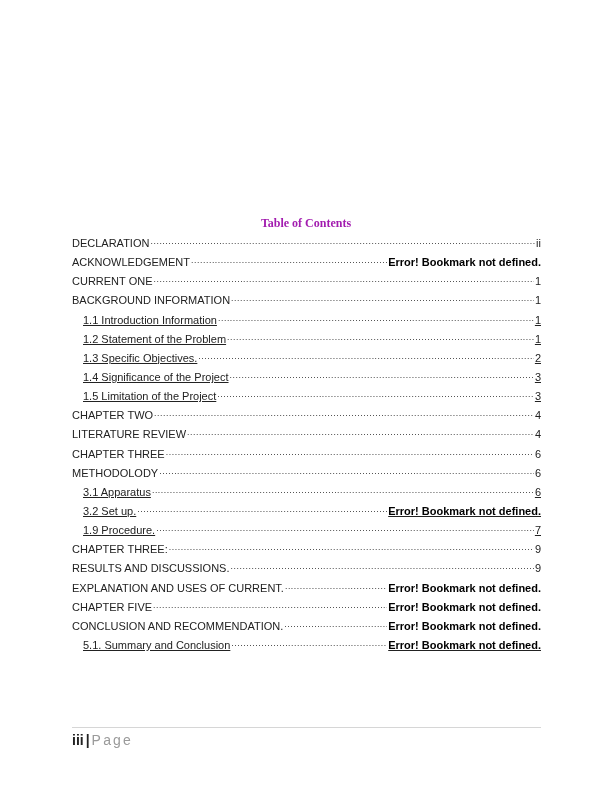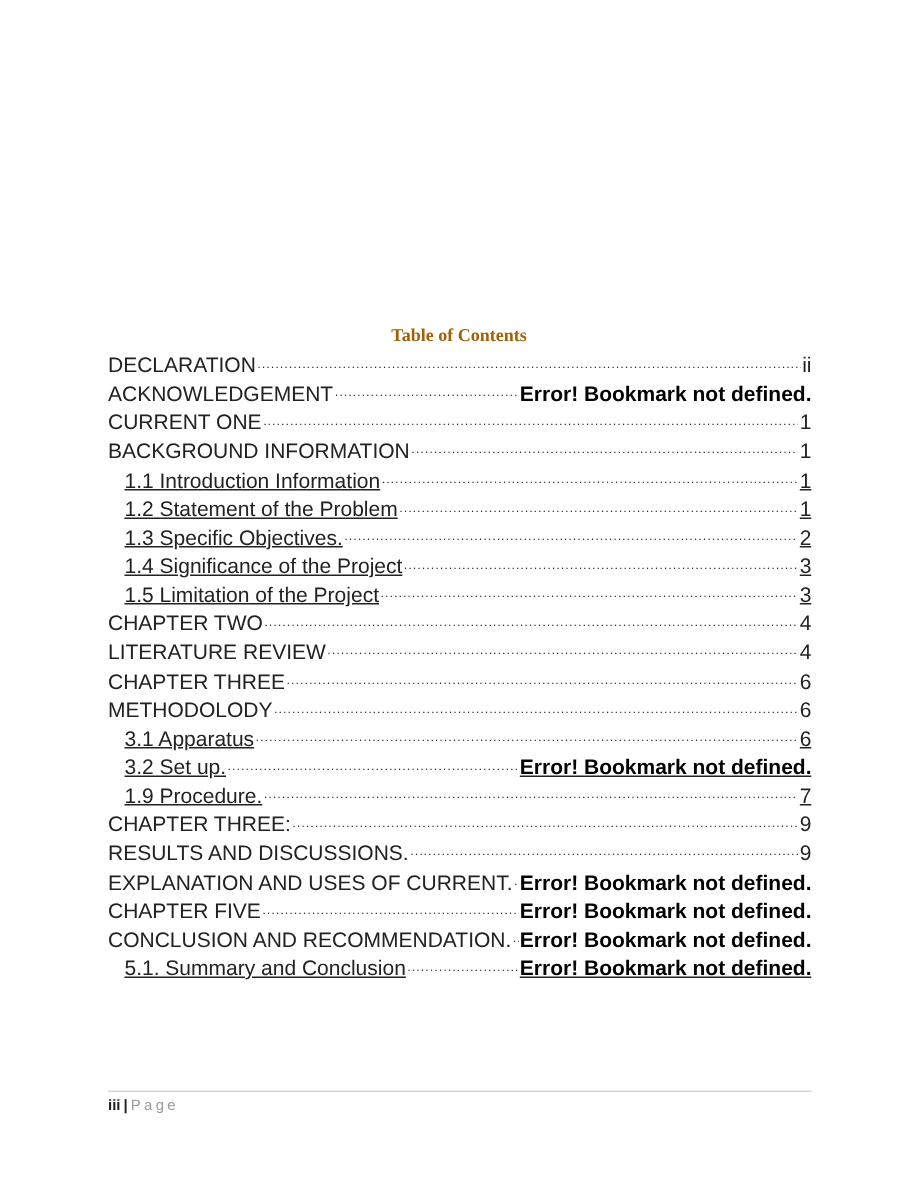--- a/index.html
+++ b/index.html
@@ -2,49 +2,49 @@
 <html><head>
 <meta charset="utf-8">
 <style>
   html, body { margin: 0; padding: 0; background: #ffffff; }
   body { width: 612px; height: 792px; position: relative; overflow: hidden; }
   .page { position: absolute; left: 0; top: 0; width: 612px; height: 792px; background: #fff; }
   .toc-title {
     position: absolute; left: 0; width: 612px; top: 216px;
     text-align: center;
     font-family: "Liberation Serif", "DejaVu Serif", serif;
-    font-weight: bold; font-size: 12px; color: #a16207;
+    font-weight: bold; font-size: 12px; color: #a21caf;
   }
   .toc { position: absolute; left: 72px; top: 236px; width: 469px; }
   .toc-row {
     display: flex; align-items: baseline;
     height: 19.15px; line-height: 14px;
     font-family: "Liberation Sans", "DejaVu Sans", sans-serif;
-    font-size: 14px; color: #222;
+    font-size: 11px; color: #222;
     white-space: nowrap; overflow: hidden;
   }
   .toc-row.level-2 { padding-left: 11px; text-decoration: underline; }
   .toc-label { flex: 0 0 auto; }
   .toc-leader {
     flex: 1 1 auto; overflow: hidden; margin: 0 1px;
     position: relative; height: 10px;
   }
   .toc-leader::before {
     content: "................................................................................................................................................................................................................................................";
     position: absolute; left: 0; bottom: -1px; letter-spacing: 0.6px;
     font-size: 8.6px; color: #333;
   }
   .toc-page { flex: 0 0 auto; }
   .toc-page.error { font-weight: bold; color: #000; }
   .footer-line {
     position: absolute; left: 72px; top: 727px; width: 469px; height: 1px; background: #d6d6d6;
   }
   .footer {
     position: absolute; left: 72px; top: 732px;
-    font-family: "Liberation Sans", "DejaVu Sans", sans-serif; font-size: 10px;
+    font-family: "Liberation Sans", "DejaVu Sans", sans-serif; font-size: 14px;
   }
   .footer .num { font-weight: bold; color: #222; }
   .footer .sep { color: #222; margin: 0 2px; font-weight: bold; }
   .footer .page-word { color: #9a9a9a; letter-spacing: 2.2px; }
 </style>
 </head>
 <body>
 
 <div class="page">
   <div class="toc-title">Table of Contents</div>

